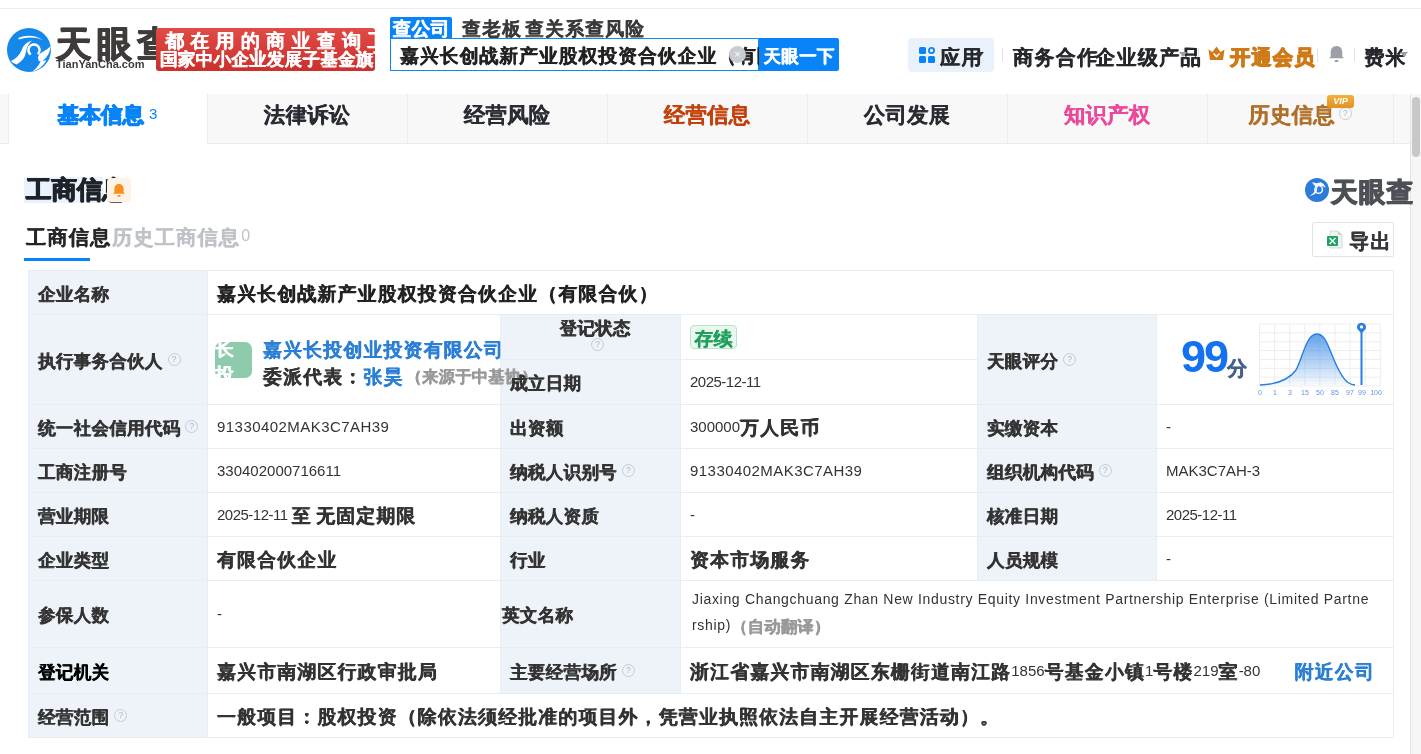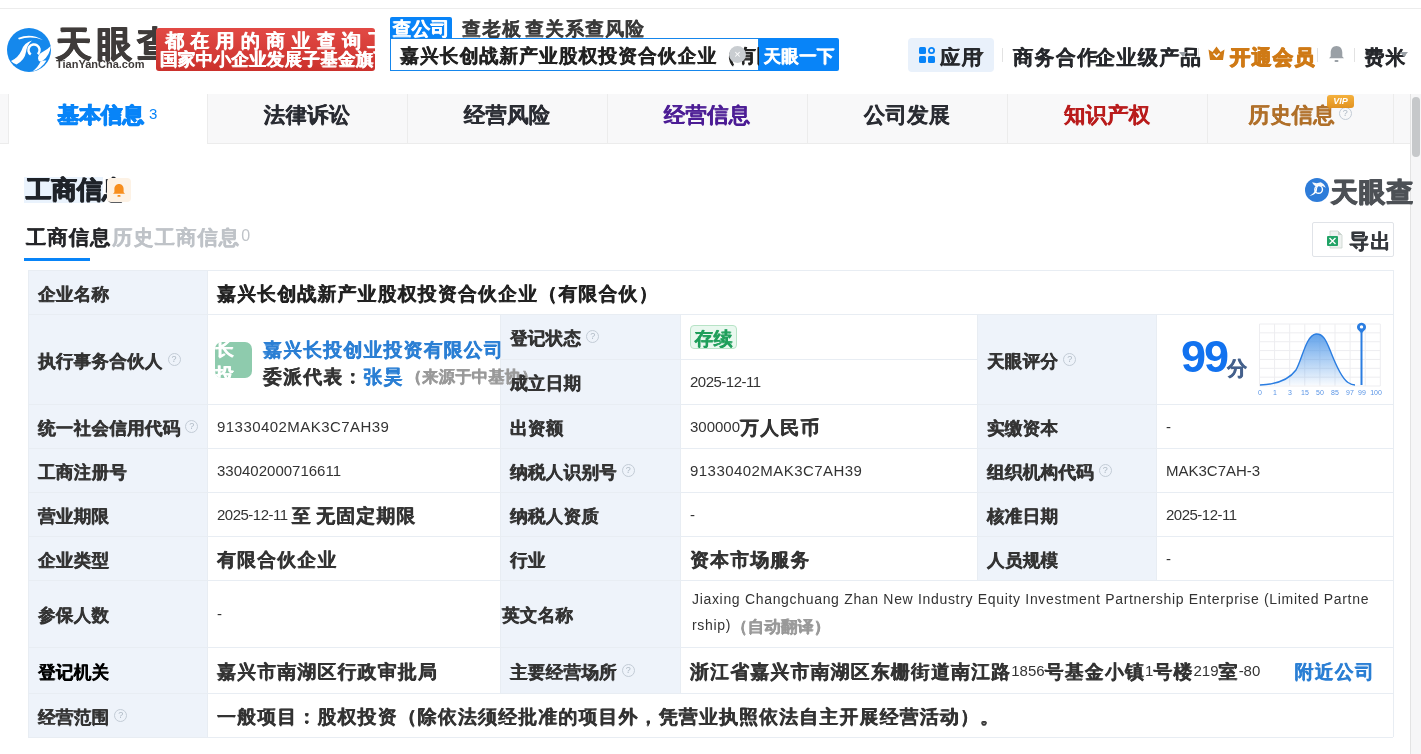--- a/index.html
+++ b/index.html
@@ -113,27 +113,27 @@
 font-size:17px;font-weight:bold;color:#0884f8">
       <i>基本信息</i>
       <span style="font-size:15px;font-weight:normal;margin-left:5px">3</span>
     </div>
 <div class="abs fx" style="left:207px;top:88px;width:200px;height:50px;justify-content:center;font-size:17px;color:#2a2c33">
       <i>法律诉讼</i>
     </div>
 <div class="abs fx" style="left:407px;top:88px;width:200px;height:50px;justify-content:center;font-size:17px;color:#2a2c33">
       <i>经营风险</i>
     </div>
-<div class="abs fx" style="left:607px;top:88px;width:200px;height:50px;justify-content:center;font-size:17px;color:#4c1d95">
+<div class="abs fx" style="left:607px;top:88px;width:200px;height:50px;justify-content:center;font-size:17px;color:#c2410c">
       <i>经营信息</i>
     </div>
 <div class="abs fx" style="left:807px;top:88px;width:200px;height:50px;justify-content:center;font-size:17px;color:#2a2c33">
       <i>公司发展</i>
     </div>
-<div class="abs fx" style="left:1007px;top:88px;width:200px;height:50px;justify-content:center;font-size:17px;color:#b91c1c">
+<div class="abs fx" style="left:1007px;top:88px;width:200px;height:50px;justify-content:center;font-size:17px;color:#ec4899">
       <i>知识产权</i>
     </div>
 <div class="abs fx" style="left:1207px;top:88px;width:186px;height:50px;justify-content:center;font-size:17px;color:#b0702a">
 <i>历史信息</i>
       <span class="q" style="margin-left:4px">?</span>
     </div>
 <div class="abs" style="left:1327px;top:95px;width:27px;height:13px;border-radius:3px;
 background:linear-gradient(180deg,#f5b13d,#e19220);color:#fff;font-size:9px;font-weight:bold;font-style:italic;
 text-align:center;line-height:13px">VIP</div>
 <div class="abs" style="left:1329px;top:107px;width:0;height:0;border-left:3px solid #e19220;border-bottom:3px solid transparent"></div>
@@ -211,21 +211,21 @@
       <i>长投</i>
     </div>
 <div class="abs fx ls1" style="left:263px;top:339px;height:18px;font-size:15px;color:#2b7fd4;white-space:nowrap">
       <i>嘉兴长投创业投资有限公司</i>
     </div>
 <div class="abs fx ls1" style="left:263px;top:366px;height:18px;font-size:15px;white-space:nowrap">
 <i>委派代表：</i>
       <span style="color:#2b7fd4"><i>张昊</i></span>
       <span style="color:#999;font-size:13px;margin-left:2px;letter-spacing:0"><i style="letter-spacing:0">（来源于中基协）</i></span>
     </div>
-<div class="abs fx" style="left:500px;top:314px;width:180px;height:45px;padding-left:10px;font-size:14px;color:#333;white-space:nowrap;overflow:hidden;">
+<div class="abs fx" style="left:500px;top:314px;width:180px;height:45px;padding-left:10px;font-size:14px;color:#333;white-space:nowrap;overflow:hidden;flex-direction:column;">
       <i>登记状态</i>
       <span class="q">?</span>
     </div>
 <div class="abs fx" style="left:500px;top:359px;width:180px;height:45px;padding-left:10px;font-size:14px;color:#333;white-space:nowrap;overflow:hidden;">
       <i>成立日期</i>
     </div>
 <div class="abs" style="left:690px;top:325px;width:47px;height:24px;background:#e9f8ef;border:1px solid #b7e3c6;border-radius:4px;
 color:#1f9f5b;font-size:15px;display:flex;align-items:center;justify-content:center;overflow:hidden">
       <i>存续</i>
     </div>

